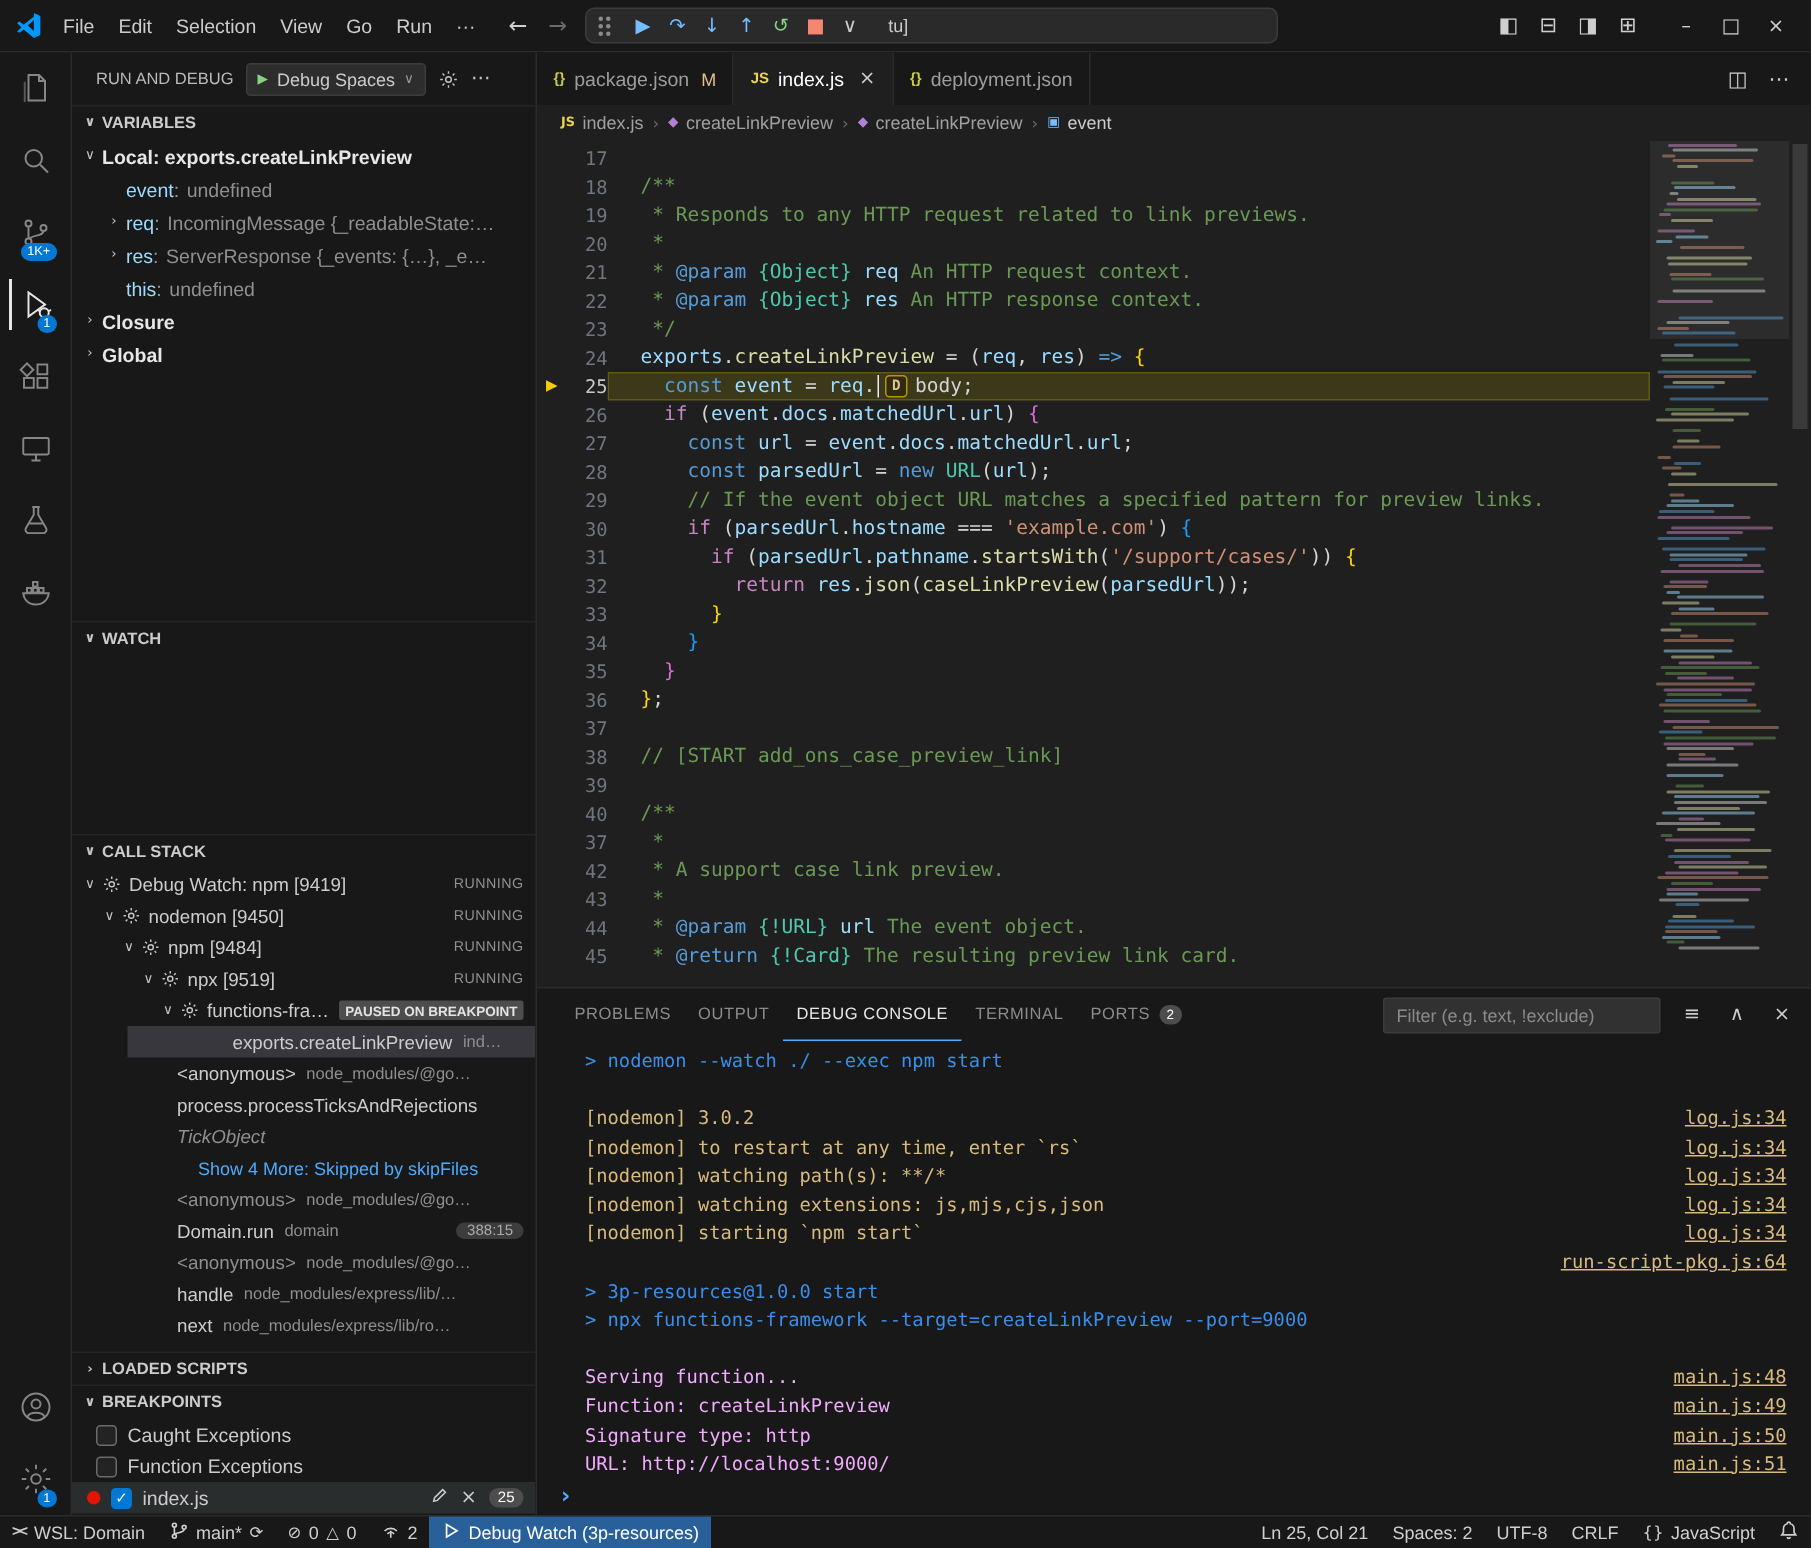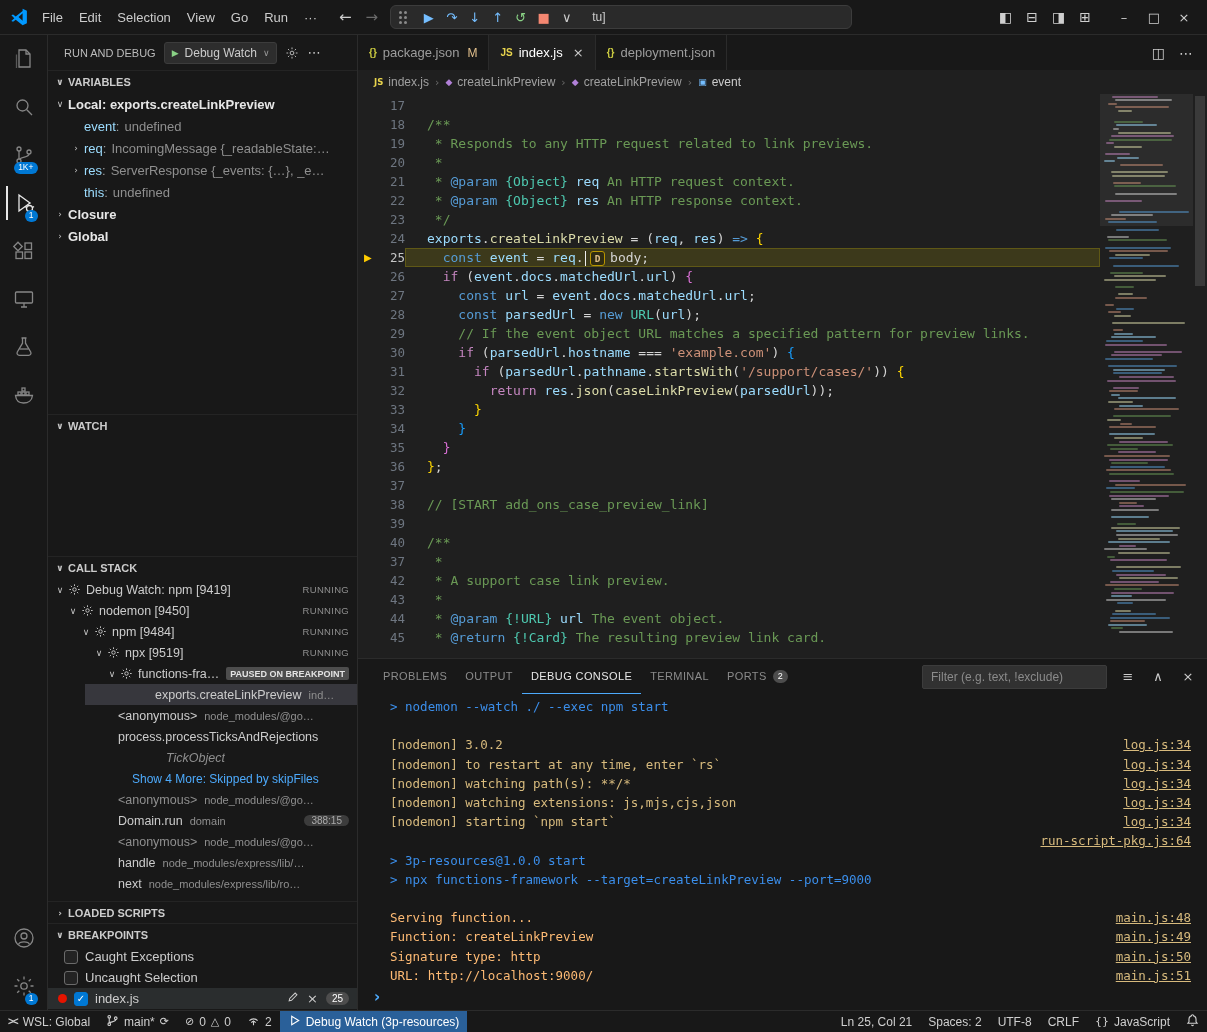--- a/index.html
+++ b/index.html
@@ -57,21 +57,21 @@
   .vscope { font-weight:700; color:#e7e7e7; }
   .vname { color:#9cdcfe; }
   .vsep { color:#9d9d9d; margin-right:5px; }
   .vvalue { color:#8f8f8f; }
 
   .crow { height:21px; display:flex; align-items:center; white-space:nowrap; overflow:hidden; padding-right:8px; font-size:12.5px; }
   .crow.selected { background:#37373d;margin-left:37px; }
   .cs-gear { display:flex; margin-right:5px; flex:none; }
   .cs-label { color:#cccccc; overflow:hidden; text-overflow:ellipsis; }
   .cs-label.dim { color:#8f8f8f; }
-  .cs-label.italic { font-style:italic;margin-left:48px; }
+  .cs-label.italic { font-style:italic; }
   .cs-path { color:#8f8f8f; font-size:11px; margin-left:7px; overflow:hidden; text-overflow:ellipsis; }
   .cs-status { margin-left:auto; color:#8f8f8f; font-size:9.5px; letter-spacing:.3px; flex:none; }
   .cs-badge { margin-left:auto; background:#4d4d4d; color:#e3e3e3; font-size:9px; font-weight:600; padding:1.5px 4px; border-radius:2px; flex:none; }
   .line-badge { margin-left:auto; background:#3c3c3c; color:#aaaaaa; font-size:10px; padding:0 7px; border-radius:8px; flex:none; }
   .cs-link { color:#4daafc; font-size:12px; }
 
   .bprow { height:21px; display:flex; align-items:center; gap:7px; font-size:13px; padding-left:16px; white-space:nowrap; }
   .bprow.file { padding-left:10px; background:#2a2d2e; }
   .checkbox { width:14px; height:14px; border:1px solid #6b6b6b; border-radius:3px; background:#232323; flex:none; display:flex; align-items:center; justify-content:center; font-size:10px; color:#fff; }
   .checkbox.checked { background:#0078d4; border-color:#0078d4; }
@@ -123,21 +123,21 @@
   .ptab.active { color:#e7e7e7; border-bottom-color:#4daafc; }
   .pbadge { background:#4d4d4d; color:#ffffff; font-size:9px; border-radius:9px; padding:1.5px 5px; }
   .panel-actions { margin-left:auto; display:flex; align-items:center; gap:12px; }
   .filter-input { width:185px; height:24px; background:#313131; border:1px solid #3c3c3c; border-radius:2px; color:#cccccc; font-size:12px; padding:0 8px; font-family:"Liberation Sans",sans-serif; outline:none; }
   .filter-input::placeholder { color:#8b8b8b; }
   .panel-icon { color:#cccccc; font-size:13px; width:18px; text-align:center; }
   .console { flex:1; overflow:hidden; font-family:"DejaVu Sans Mono",monospace; font-size:12.5px; line-height:19.2px; padding:3px 16px 0 32px; }
   .csl-row { display:flex; white-space:pre; }
   .csl-text { flex:1; overflow:hidden; }
   .csl-link { color:#d7ba7d; text-decoration:underline; margin-left:12px; flex:none; }
-  .cl-cmd{color:#3b8eea}.cl-warn{color:#d7ba7d}.cl-info{color:#fdba74}
+  .cl-cmd{color:#3b8eea}.cl-warn{color:#d7ba7d}.cl-info{color:#f0abfc}
   .console-prompt { height:26px; flex:none; display:flex; align-items:center; padding-left:16px; color:#4daafc; font-size:15px; font-weight:700; }
 
   
   .statusbar { height:22px; background:#181818; border-top:1px solid #2b2b2b; display:flex; align-items:stretch; font-size:12px; color:#cfcfcf; }
   .st-item { display:flex; align-items:center; gap:5px; padding:0 8px; }
   .st-item.highlight { background:#2a6099; color:#ffffff; }
   .st-item svg { width:13px; height:13px; stroke:#cfcfcf; fill:none; stroke-width:1.2; }
   .st-item.highlight svg { stroke:#ffffff; }
   .st-remote-glyph { font-size:10px; font-weight:700; letter-spacing:-1px; }
   .st-right { margin-left:auto; display:flex; align-items:stretch; }
@@ -279,21 +279,21 @@
           </svg>
           <span class="act-badge">1</span>
         </div>
       </aside>
 
     <aside class="sidebar">
       <div class="sb-titlerow">
         <span class="sb-title">RUN AND DEBUG</span>
         <span class="launch">
           <span class="play sym">▶</span>
-          <span>Debug Watch</span>
+          <span>Debug Spaces</span>
           <span class="chev sym">∨</span>
         </span>
         <span class="sb-iconbtn">
           <svg width="14" height="14" viewBox="0 0 24 24" style="stroke:#c5c5c5;fill:none;stroke-width:1.6">
               <circle cx="12" cy="12" r="3.2"></circle>
               <path d="M12 2.5v3M12 18.5v3M2.5 12h3M18.5 12h3M5.2 5.2l2.1 2.1M16.7 16.7l2.1 2.1M18.8 5.2l-2.1 2.1M7.3 16.7l-2.1 2.1"></path>
             </svg>
         </span>
         <span class="sb-iconbtn sym">⋯</span>
       </div>
@@ -464,21 +464,21 @@
           <span class="twisty sym">∨</span>
           <span>BREAKPOINTS</span>
         </div>
         <div id="bp-rows">
             <div class="bprow">
               <span class="checkbox"></span>
               <span>Caught Exceptions</span>
             </div>
             <div class="bprow">
               <span class="checkbox"></span>
-              <span>Uncaught Selection</span>
+              <span>Function Exceptions</span>
             </div>
             <div class="bprow file">
               <span class="bp-dot"></span>
               <span class="checkbox checked">✓</span>
               <span>index.js</span>
               <span class="bp-actions">
                 <span><svg width="12" height="12" viewBox="0 0 14 14" style="stroke:#cccccc;fill:none;stroke-width:1.2">
                     <path d="M2.5 11.5l.7-2.8 6.3-6.3 2.1 2.1-6.3 6.3-2.8.7z"></path>
                   </svg></span>
                 <span class="sym" style="font-size: 13px;">×</span>
@@ -771,21 +771,21 @@
           <span class="sym">›</span>
         </div>
       </div>
     </main>
   </div>
 
   <footer class="statusbar">
     <span id="status-left" style="display:flex;align-items:stretch">
         <span class="st-item">
           <span class="st-remote-glyph">&gt;&lt;</span>
-          <span>WSL: Global</span>
+          <span>WSL: Domain</span>
         </span>
         <span class="st-item">
           <span><svg viewBox="0 0 14 14">
               <circle cx="3.5" cy="3" r="1.4"></circle>
               <circle cx="3.5" cy="11" r="1.4"></circle>
               <circle cx="10.5" cy="4.5" r="1.4"></circle>
               <path d="M3.5 4.5v5M10.5 6c0 2.8-5 2-7 3.5"></path>
             </svg></span>
           <span>main*</span>
           <span class="st-glyph sym">⟳</span>

